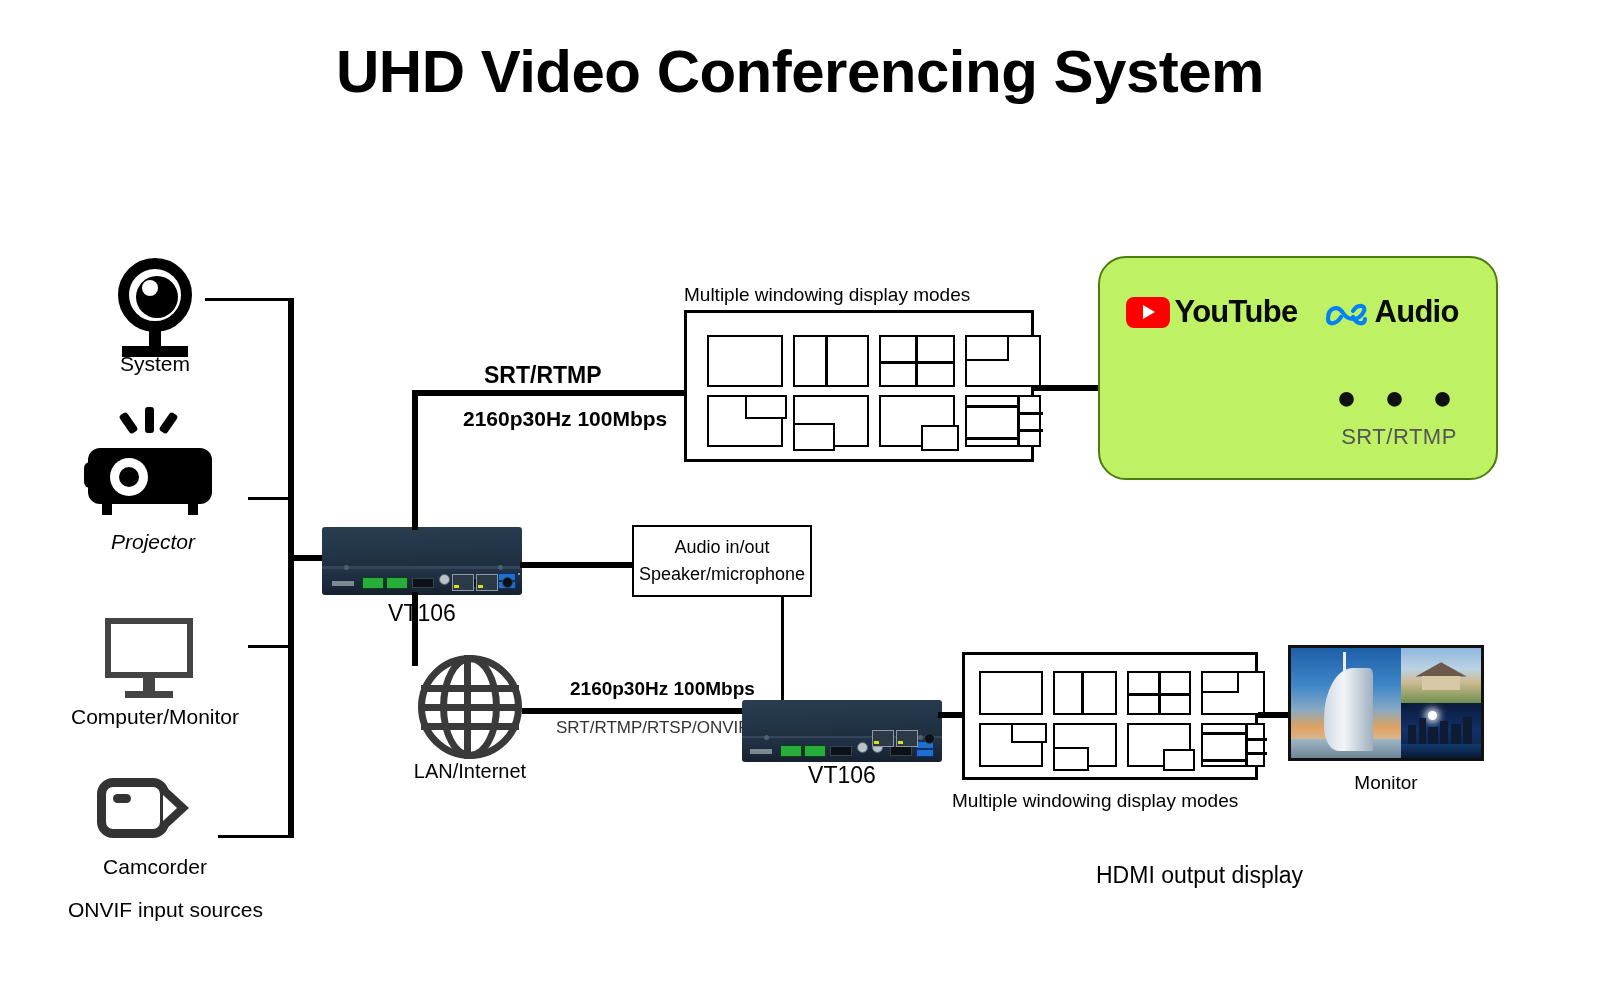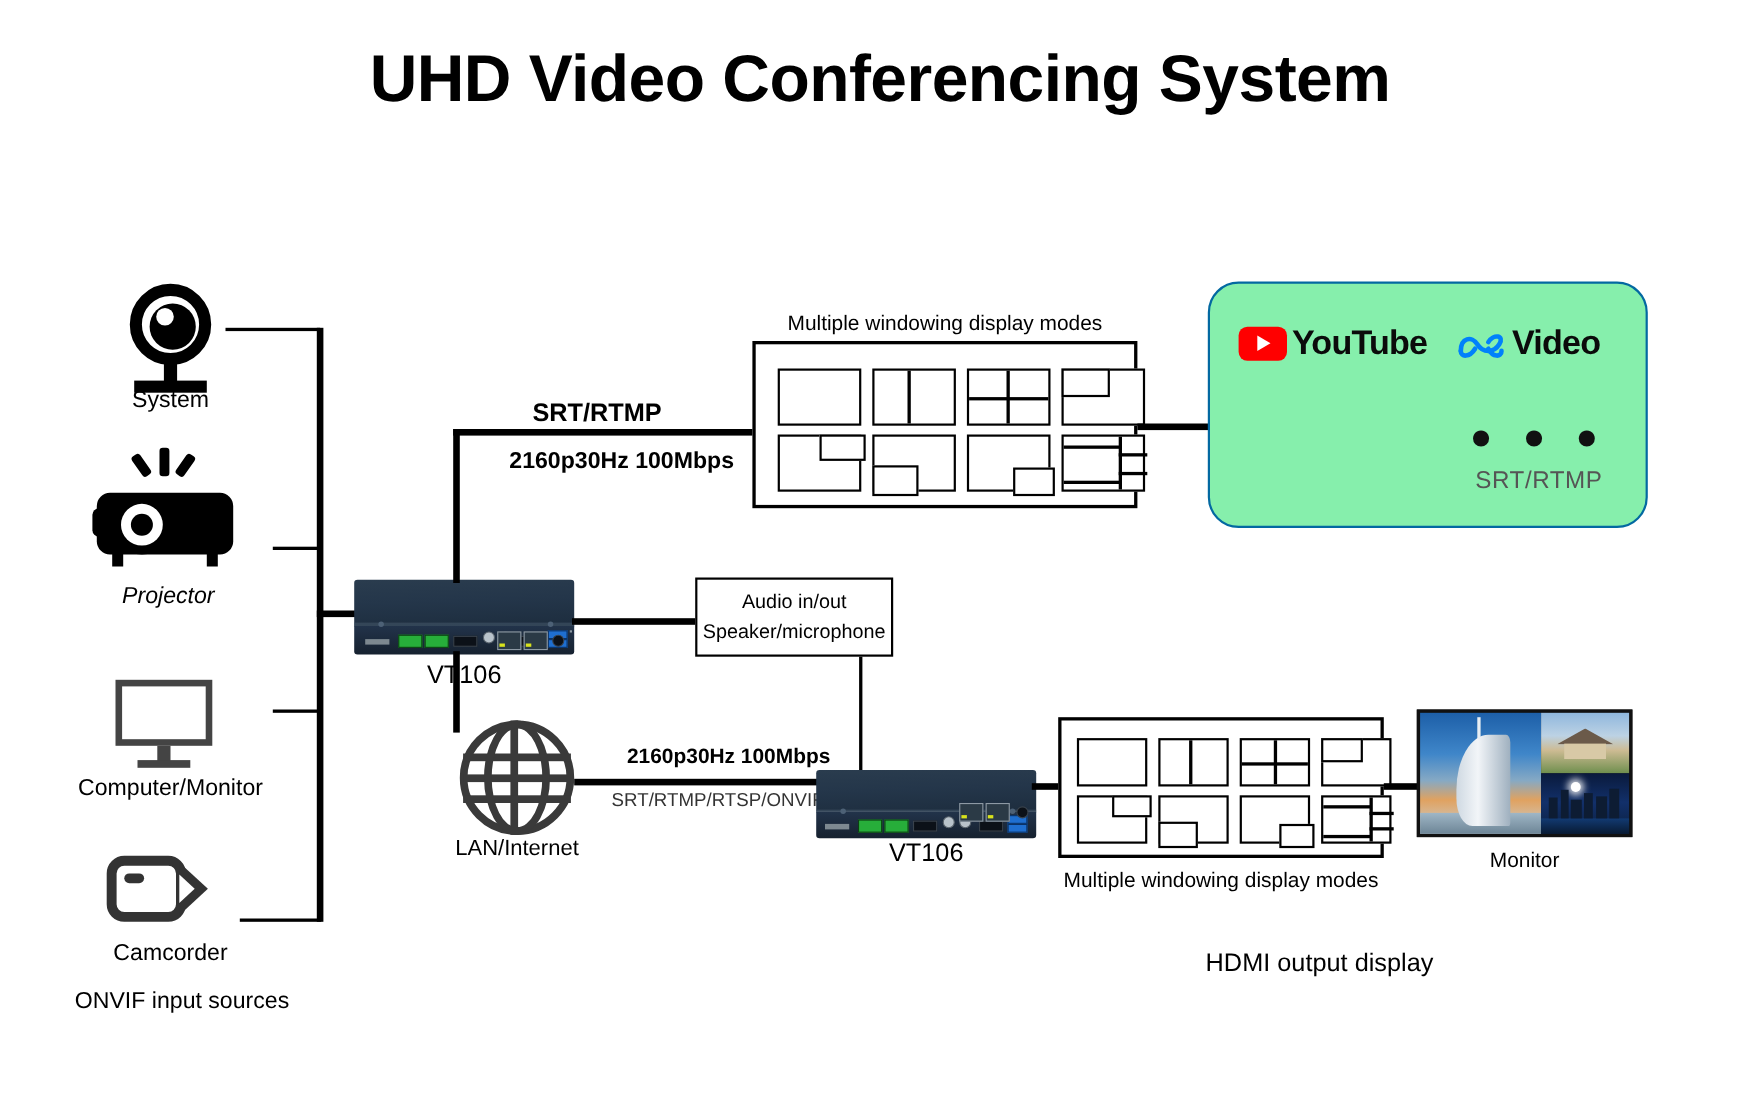--- a/index.html
+++ b/index.html
@@ -76,40 +76,40 @@
   .p-dark{background:#0c1118;border:1px solid #39424c;}
   .p-grey{background:#7d8890;}
   .p-rj{background:#2b3a46;border:1px solid #8d99a4;}
   .p-rjled{background:#d8e21c;}
 
   
   .panel{position:absolute;border:3px solid #000;background:#fff;box-sizing:border-box;}
   .wb{position:absolute;border:2px solid #000;background:#fff;box-sizing:border-box;}
   .wb .sp{position:absolute;background:#000;}
   .wb .cell{position:absolute;border:2px solid #000;background:#fff;box-sizing:border-box;}
-  .panel-cap{position:absolute;font-size:19px;color:#000;white-space:nowrap;text-align:center;}
+  .panel-cap{position:absolute;font-size:19px;color:#000;white-space:nowrap;}
 
   
   #audio-box{position:absolute;left:632px;top:525px;width:180px;height:72px;
              border:2px solid #000;background:#fff;box-sizing:border-box;
              display:flex;flex-direction:column;align-items:center;justify-content:center;}
   #audio-box div{font-size:18px;color:#000;white-space:nowrap;line-height:1.5;}
 
   
   #globe{position:absolute;left:418px;top:655px;width:104px;height:104px;}
   #globe .g-o{position:absolute;left:0;top:0;width:104px;height:104px;border-radius:50%;
               border:7px solid #3a3a3a;box-sizing:border-box;}
   #globe .g-v{position:absolute;left:46px;top:0;width:7px;height:104px;background:#3a3a3a;}
   #globe .g-e{position:absolute;left:3px;width:98px;height:7px;background:#3a3a3a;}
   #globe .g-el{position:absolute;left:22px;top:0;width:60px;height:104px;border-radius:50%;
                border:7px solid #3a3a3a;box-sizing:border-box;}
 
   
   #stream-card{position:absolute;left:1098px;top:256px;width:396px;height:220px;
-               border:2px solid #0369a1;border-radius:28px;background:#86efac;}
+               border:2px solid #4d7c0f;border-radius:28px;background:#bef264;}
   .yt-badge{display:inline-block;width:44px;height:31px;background:#ff0000;border-radius:8px;
             position:relative;vertical-align:middle;}
   .yt-badge::after{content:"";position:absolute;left:17px;top:8px;width:0;height:0;
             border-top:7px solid transparent;border-bottom:7px solid transparent;
             border-left:12px solid #fff;}
   .brand-txt{font-size:31px;font-weight:bold;color:#0b0b0b;vertical-align:middle;
              letter-spacing:-0.7px;}
   .meta-inf{display:inline-block;vertical-align:middle;width:46px;height:26px;position:relative;}
   .dots3{font-size:34px;letter-spacing:9px;color:#111;font-weight:bold;line-height:1;}
   .srt-txt{font-size:22px;color:#555;letter-spacing:0.5px;}
@@ -286,21 +286,21 @@
   </div>
 
   <div class="abs" style="left:224px;top:36px;white-space:nowrap;">
     <span class="meta-inf">
       <svg width="46" height="28" viewBox="0 0 46 28" aria-hidden="true">
         <path d="M4 20 C4 8, 14 6, 19 14 C24 22, 34 22, 39 14 C44 6, 34 4, 29 12" fill="none" stroke="#0081fb" stroke-width="4.2" stroke-linecap="round"></path>
         <path d="M4 20 C4 26, 12 26, 17 18" fill="none" stroke="#0081fb" stroke-width="4.2" stroke-linecap="round"></path>
         <path d="M41 20 C41 26, 33 26, 29 18" fill="none" stroke="#0081fb" stroke-width="4.2" stroke-linecap="round"></path>
       </svg>
     </span>
-    <span class="brand-txt">Video</span>
+    <span class="brand-txt">Audio</span>
   </div>
 
 
   <div class="abs" style="left:224px;top:122px;width:150px;text-align:center;">
     <div class="dots3">● ● ●</div>
     <div class="srt-txt" style="margin-top:10px;">SRT/RTMP</div>
   </div>
 </div>
 
 <div class="abs hline-thick" style="left:520px;top:562px;width:114px;"></div>

